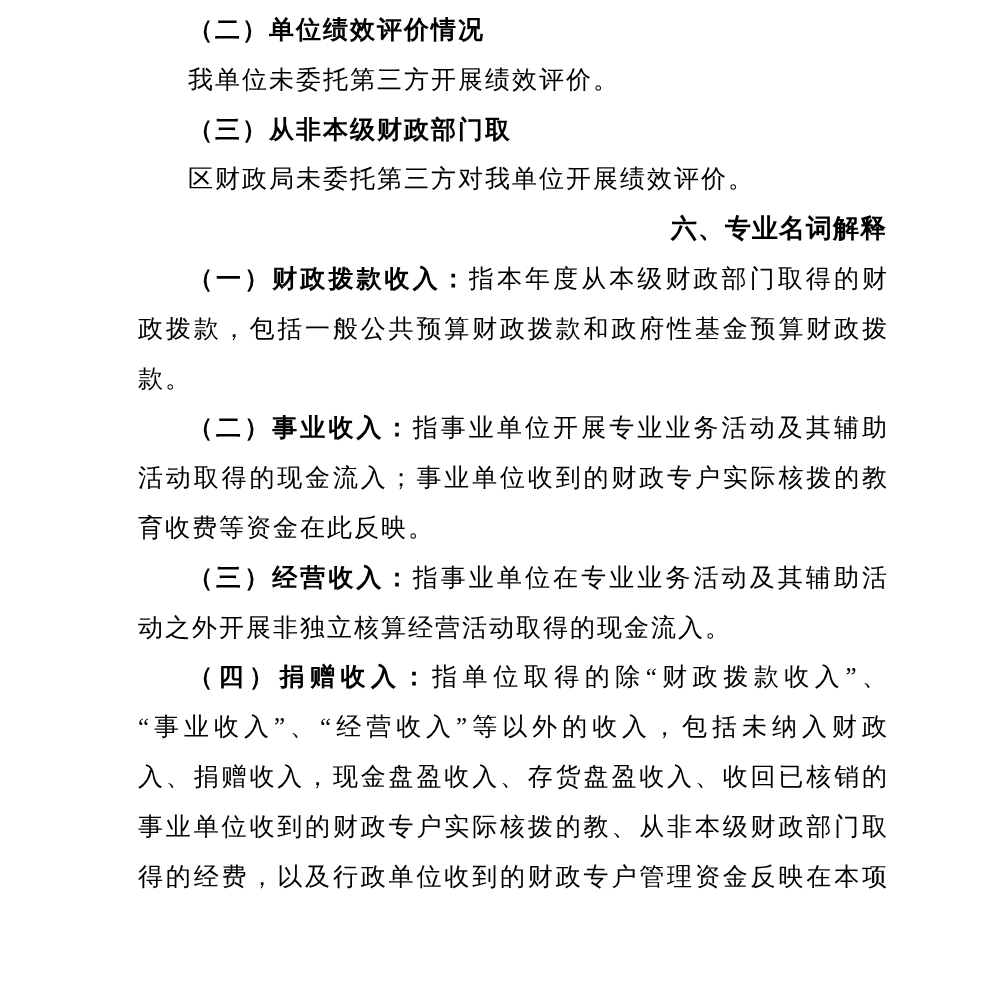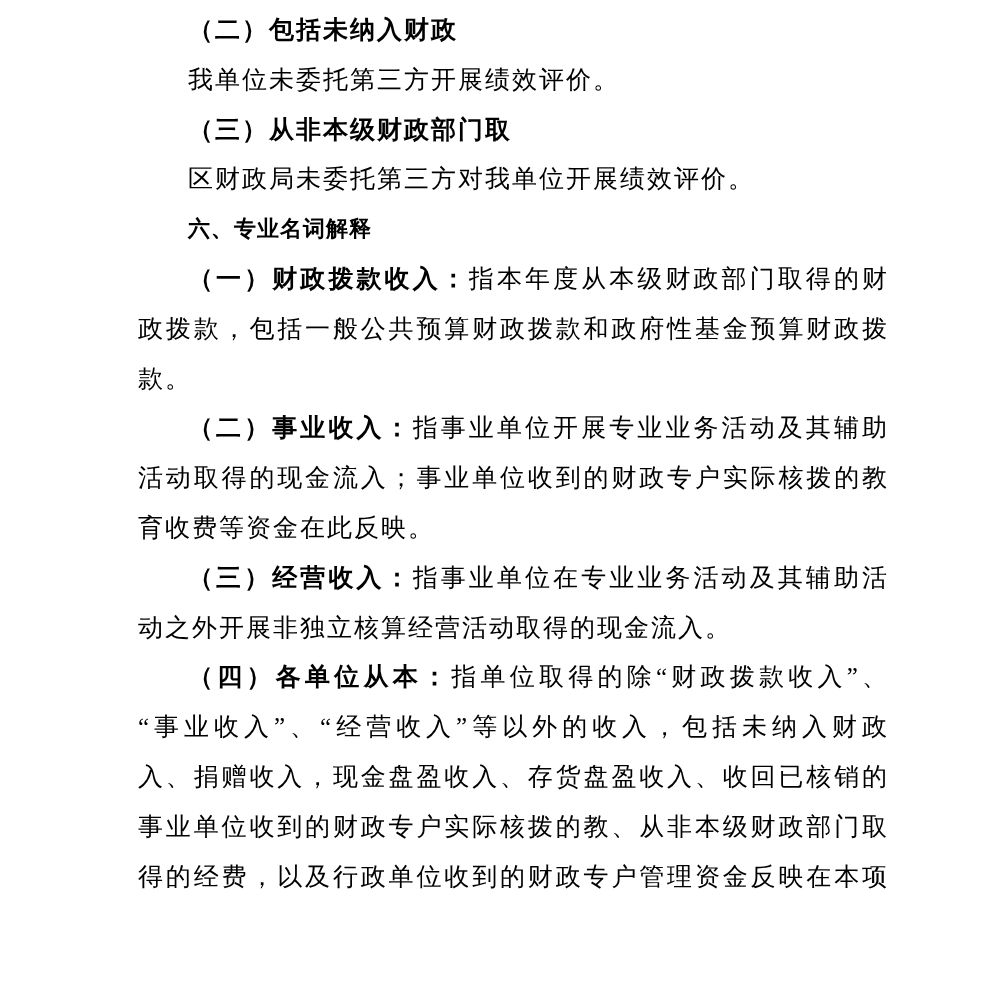--- a/index.html
+++ b/index.html
@@ -27,44 +27,45 @@
     letter-spacing: normal;
     text-align: justify;
     text-align-last: justify;
   }
   .sub {           
     font-weight: bold;
   }
   .sec {           
     font-family: "Liberation Sans", "DejaVu Sans", sans-serif;
     font-weight: bold;
-    font-size: 22px;
+    font-size: 26px;
     letter-spacing: 1px;
+    text-align: right;
   }
   .lead { font-weight: bold; margin-top: 36px; }
 </style>
 </head>
 <body>
 
 <main class="doc">
-  <div class="line indent sub">（二）包括未纳入财政</div>
+  <div class="line indent sub">（二）单位绩效评价情况</div>
   <div class="line indent">我单位未委托第三方开展绩效评价。</div>
   <div class="line indent sub">（三）从非本级财政部门取</div>
   <div class="line indent">区财政局未委托第三方对我单位开展绩效评价。</div>
   <div class="line indent sec">六、专业名词解释</div>
 
   <div class="line indent just"><span class="lead">（一）财政拨款收入：</span><span>指本年度从本级财政部门取得的财</span></div>
   <div class="line just">政拨款，包括一般公共预算财政拨款和政府性基金预算财政拨</div>
   <div class="line">款。</div>
 
   <div class="line indent just"><span class="lead">（二）事业收入：</span><span>指事业单位开展专业业务活动及其辅助</span></div>
   <div class="line just">活动取得的现金流入；事业单位收到的财政专户实际核拨的教</div>
   <div class="line">育收费等资金在此反映。</div>
 
   <div class="line indent just"><span class="lead">（三）经营收入：</span><span>指事业单位在专业业务活动及其辅助活</span></div>
   <div class="line">动之外开展非独立核算经营活动取得的现金流入。</div>
 
-  <div class="line indent just"><span class="lead">（四）各单位从本：</span><span>指单位取得的除“财政拨款收入”、</span></div>
+  <div class="line indent just"><span class="lead">（四）捐赠收入：</span><span>指单位取得的除“财政拨款收入”、</span></div>
   <div class="line just">“事业收入”、“经营收入”等以外的收入，包括未纳入财政</div>
   <div class="line just">入、捐赠收入，现金盘盈收入、存货盘盈收入、收回已核销的</div>
   <div class="line just">事业单位收到的财政专户实际核拨的教、从非本级财政部门取</div>
   <div class="line just">得的经费，以及行政单位收到的财政专户管理资金反映在本项</div>
 </main>
 
 </body></html>

